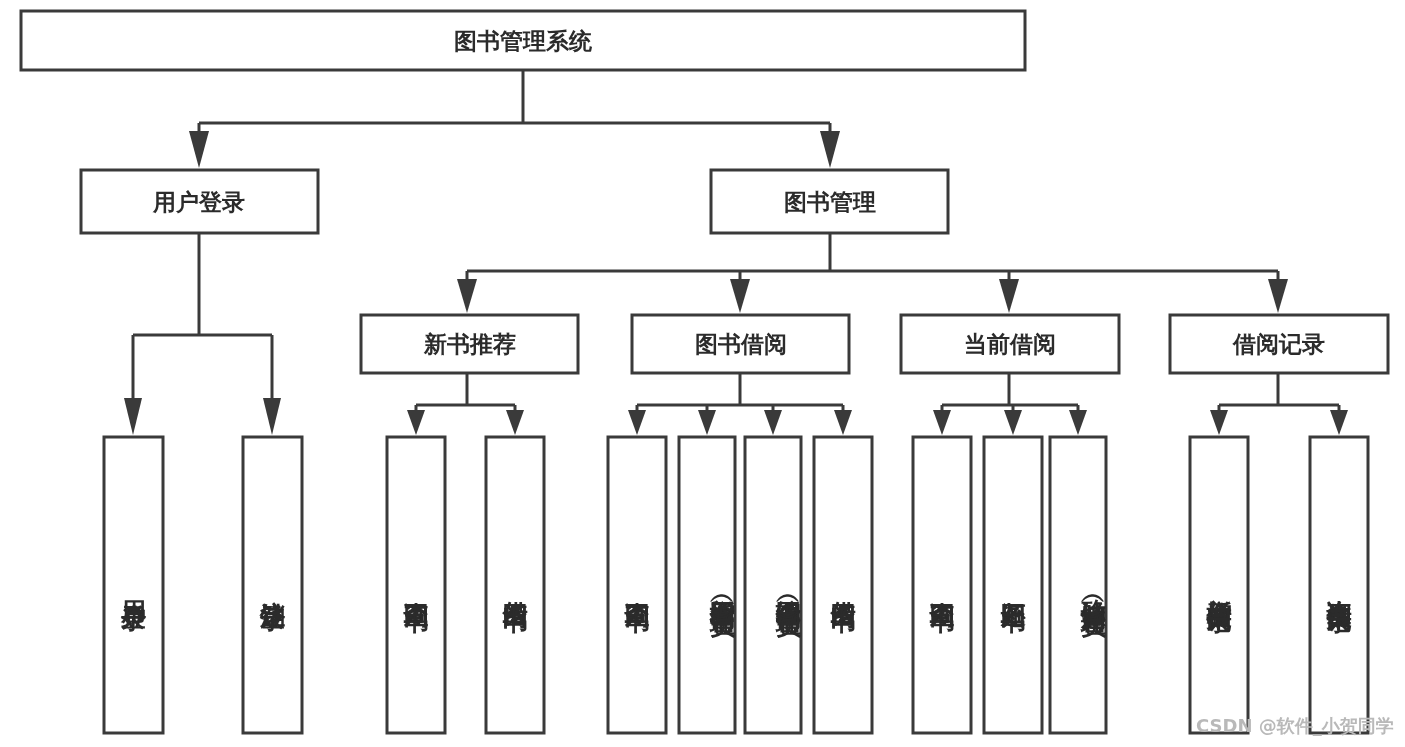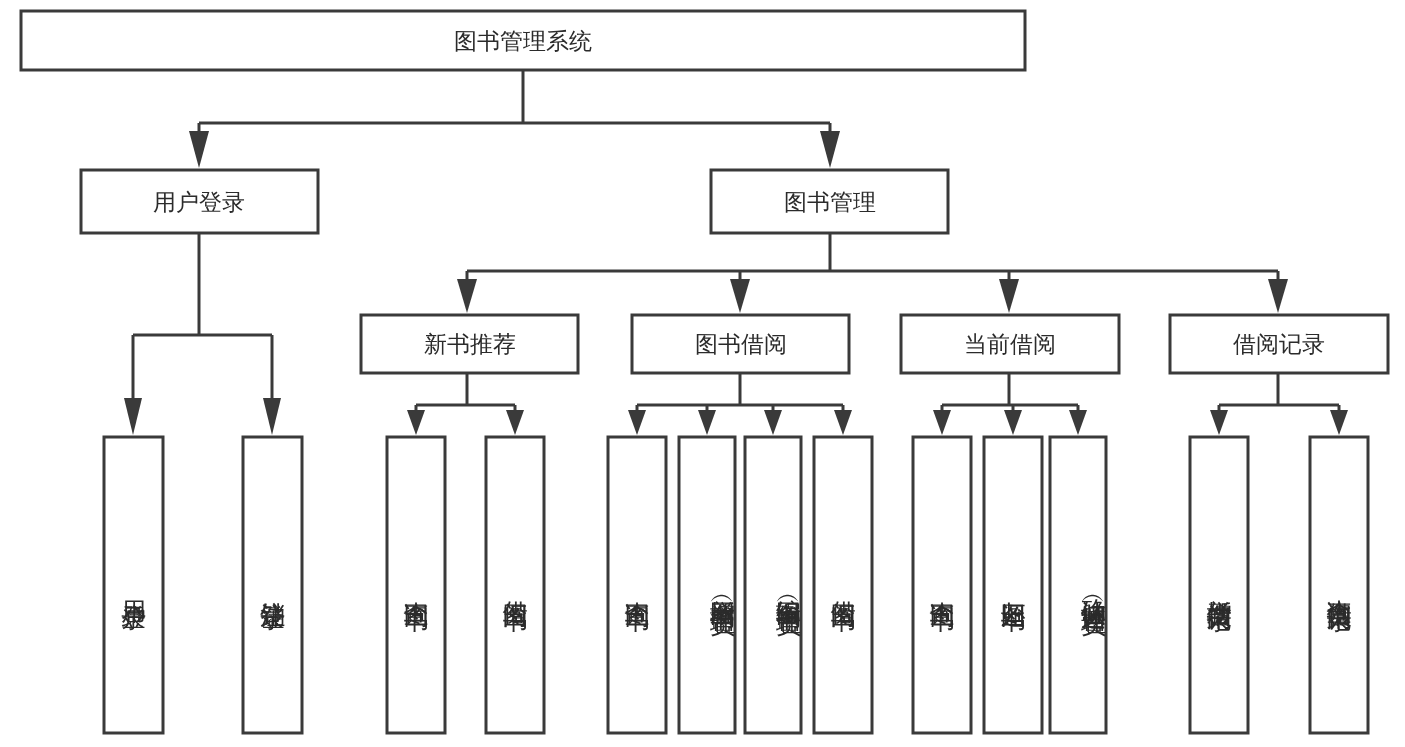--- a/index.html
+++ b/index.html
@@ -11,20 +11,21 @@
     width: 1405px;
     height: 747px;
     font-family: "DejaVu Sans", "Liberation Sans", sans-serif;
     overflow: hidden;
     position: relative;
   }
   #diagram-root {
     position: relative;
     width: 1323px;
     height: 747px;
+    font-weight: bold;
   }
   svg.diagram {
     position: absolute;
     top: 0;
     left: 0;
     width: 1405px;
     height: 747px;
     display: block;
   }
   .node-box {
@@ -214,13 +215,14 @@
   <div class="leaf-label" style="left:608px; top:437px; width:58px; height:296px;">查询图书</div>
   <div class="leaf-label" style="left:679px; top:437px; width:56px; height:296px; align-items:flex-start; padding-top:6px; box-sizing:border-box;">新增图书（管理员）</div>
   <div class="leaf-label" style="left:745px; top:437px; width:56px; height:296px; align-items:flex-start; padding-top:6px; box-sizing:border-box;">编辑图书（管理员）</div>
   <div class="leaf-label" style="left:814px; top:437px; width:58px; height:296px;">借阅图书</div>
   <div class="leaf-label" style="left:913px; top:437px; width:58px; height:296px;">查询图书</div>
   <div class="leaf-label" style="left:984px; top:437px; width:58px; height:296px;">归还图书</div>
   <div class="leaf-label" style="left:1050px; top:437px; width:56px; height:296px; align-items:flex-start; padding-top:6px; box-sizing:border-box;">确认归还（管理员）</div>
   <div class="leaf-label" style="left:1190px; top:437px; width:58px; height:296px;">新增借阅记录</div>
   <div class="leaf-label" style="left:1310px; top:437px; width:58px; height:296px;">查询借阅记录</div>
 
+  <div class="watermark" style="left:1196px; top:714px;">CSDN @软件_小贺同学</div>
 </div>
 
 </body></html>

